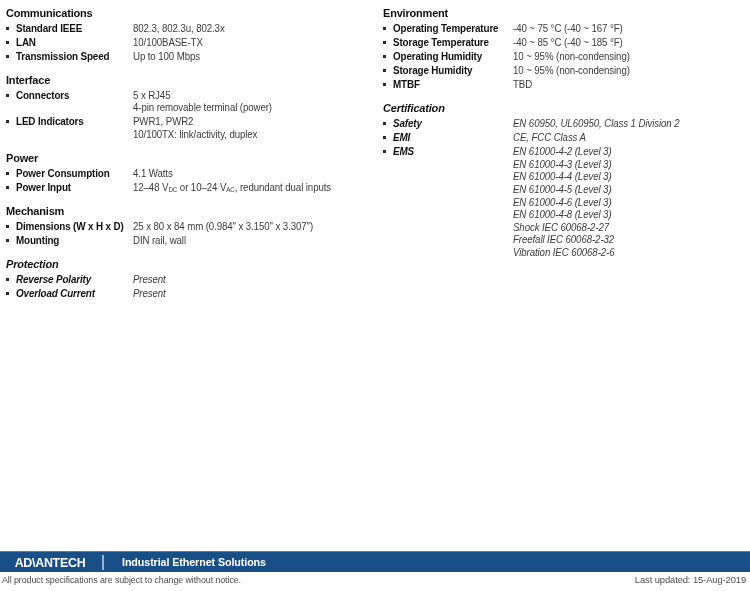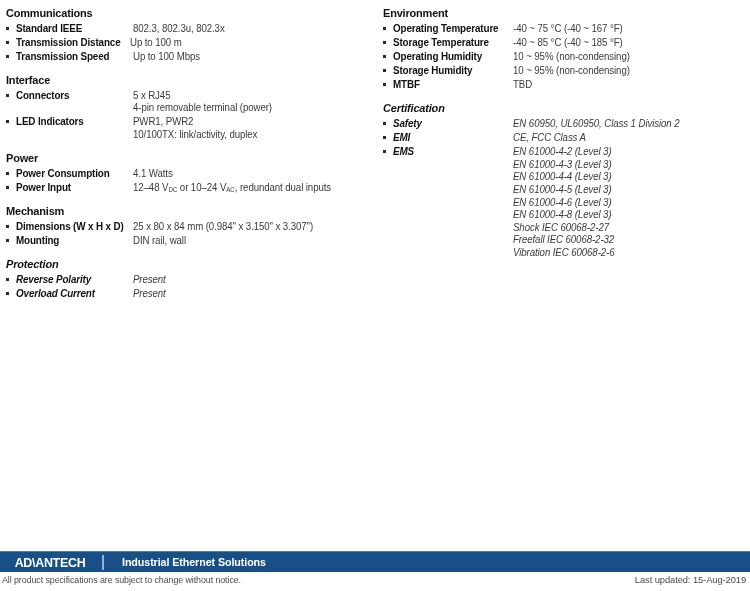--- a/index.html
+++ b/index.html
@@ -161,23 +161,23 @@
           </div>
           <div class="label">Standard IEEE</div>
           <div class="value">
             <span class="vline">802.3, 802.3u, 802.3x</span>
           </div>
         </div>
         <div class="row">
           <div class="bullet">
             <i></i>
           </div>
-          <div class="label wide">Transmission Distance</div>
-          <div class="value">
-            <span class="vline">Up to 100 m</span>
+          <div class="label">LAN</div>
+          <div class="value">
+            <span class="vline">10/100BASE-TX</span>
           </div>
         </div>
         <div class="row">
           <div class="bullet">
             <i></i>
           </div>
           <div class="label">Transmission Speed</div>
           <div class="value">
             <span class="vline">Up to 100 Mbps</span>
           </div>

